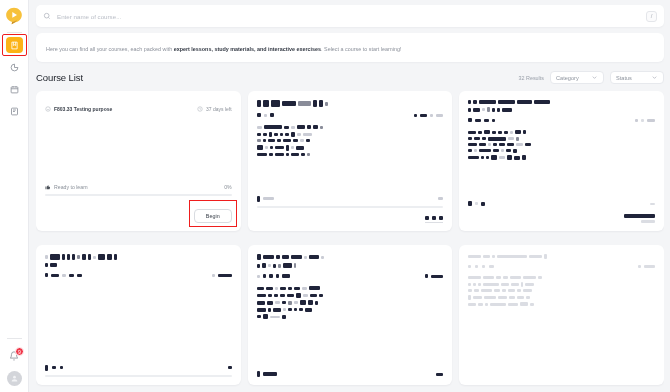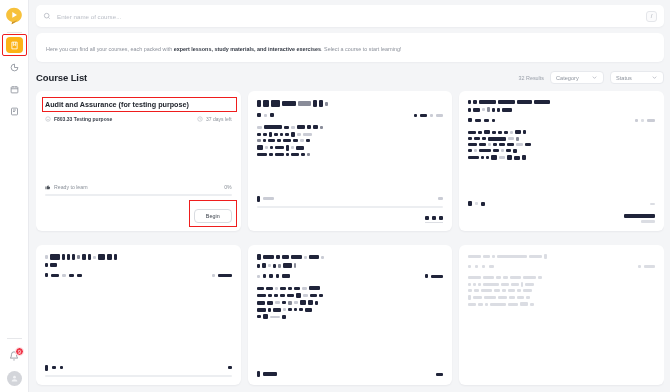--- a/index.html
+++ b/index.html
@@ -103,21 +103,21 @@
   .welcome-sub {
     margin-top: 5px; font-size: 5.4px; color: #8c919b; line-height: 1.35;
   }
   .welcome-sub b { color: #343a45; font-weight: bold; }
 
   
   .list-head {
     margin-top: 9px; display: flex; align-items: center; justify-content: space-between;
     flex: 0 0 auto;
   }
-  .list-title { font-size: 9.5px; font-weight: bold; color: #20242c; letter-spacing: -0.1px; }
+  .list-title { font-size: 9.5px; font-weight: normal; color: #20242c; letter-spacing: -0.1px; }
   .list-tools { display: flex; align-items: center; gap: 6px; }
   .results-count { font-size: 5.4px; color: #9aa0aa; }
   .select {
     background: #fff; border: 1px solid #e7e9ed; border-radius: 4px;
     height: 13px; min-width: 54px; padding: 0 5px;
     display: flex; align-items: center; justify-content: space-between;
     font-size: 5.6px; color: #8d939d;
   }
   .chev { color: #a9aeb8; display: flex; }
 
@@ -296,21 +296,20 @@
               <path d="M6 9l6 6 6-6"></path>
             </svg>
           </span>
         </div>
       </div>
     </div>
 
     <div class="grid">
 
       <article class="card">
-        <div class="card-title title-redbox">Audit and Assurance (for testing purpose)</div>
 
         <div class="card-meta">
           <span class="meta-item">
             <span class="m-ico">
               <svg width="6" height="6" viewBox="0 0 24 24" fill="none" stroke="currentColor" stroke-width="2">
                 <circle cx="12" cy="12" r="9"></circle>
                   <path d="M8 13c1.5 2 6.5 2 8 0"></path>
               </svg>
             </span>
             <b>F803.33 Testing purpose</b>

